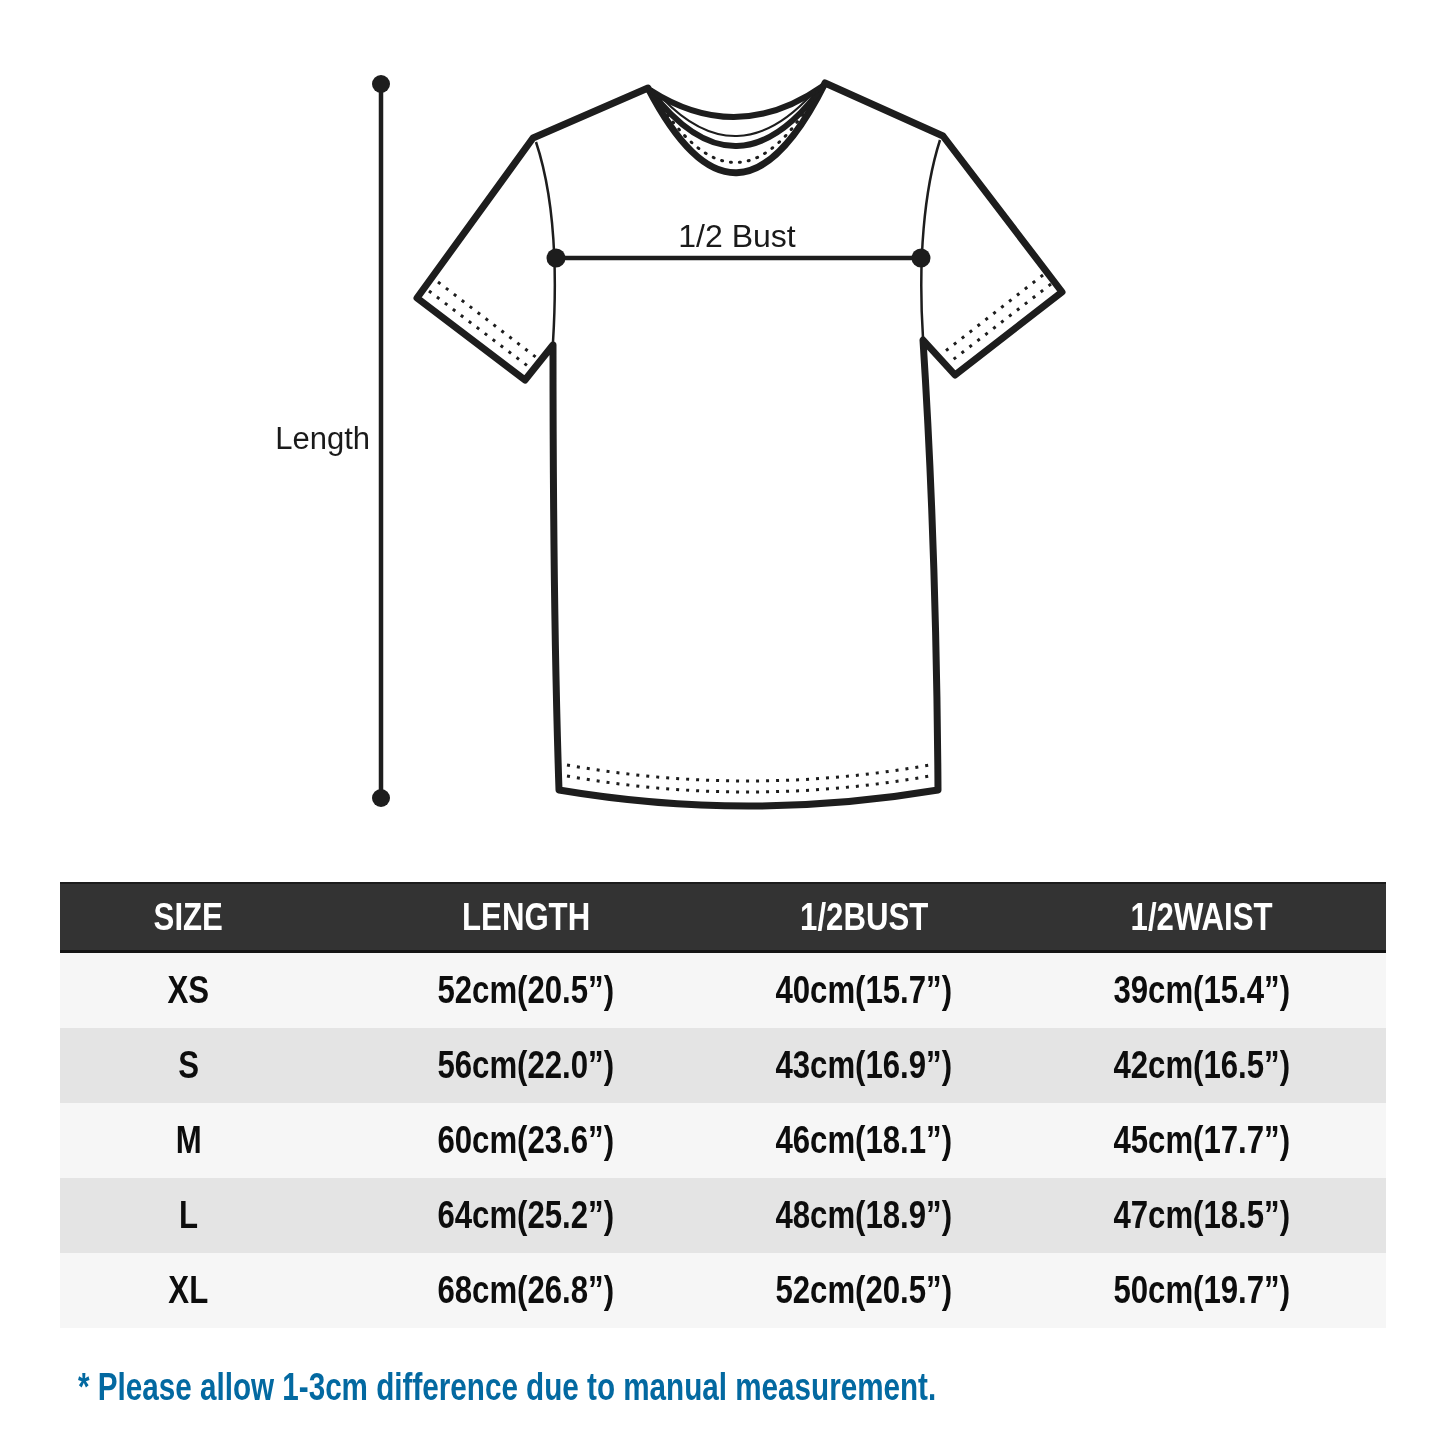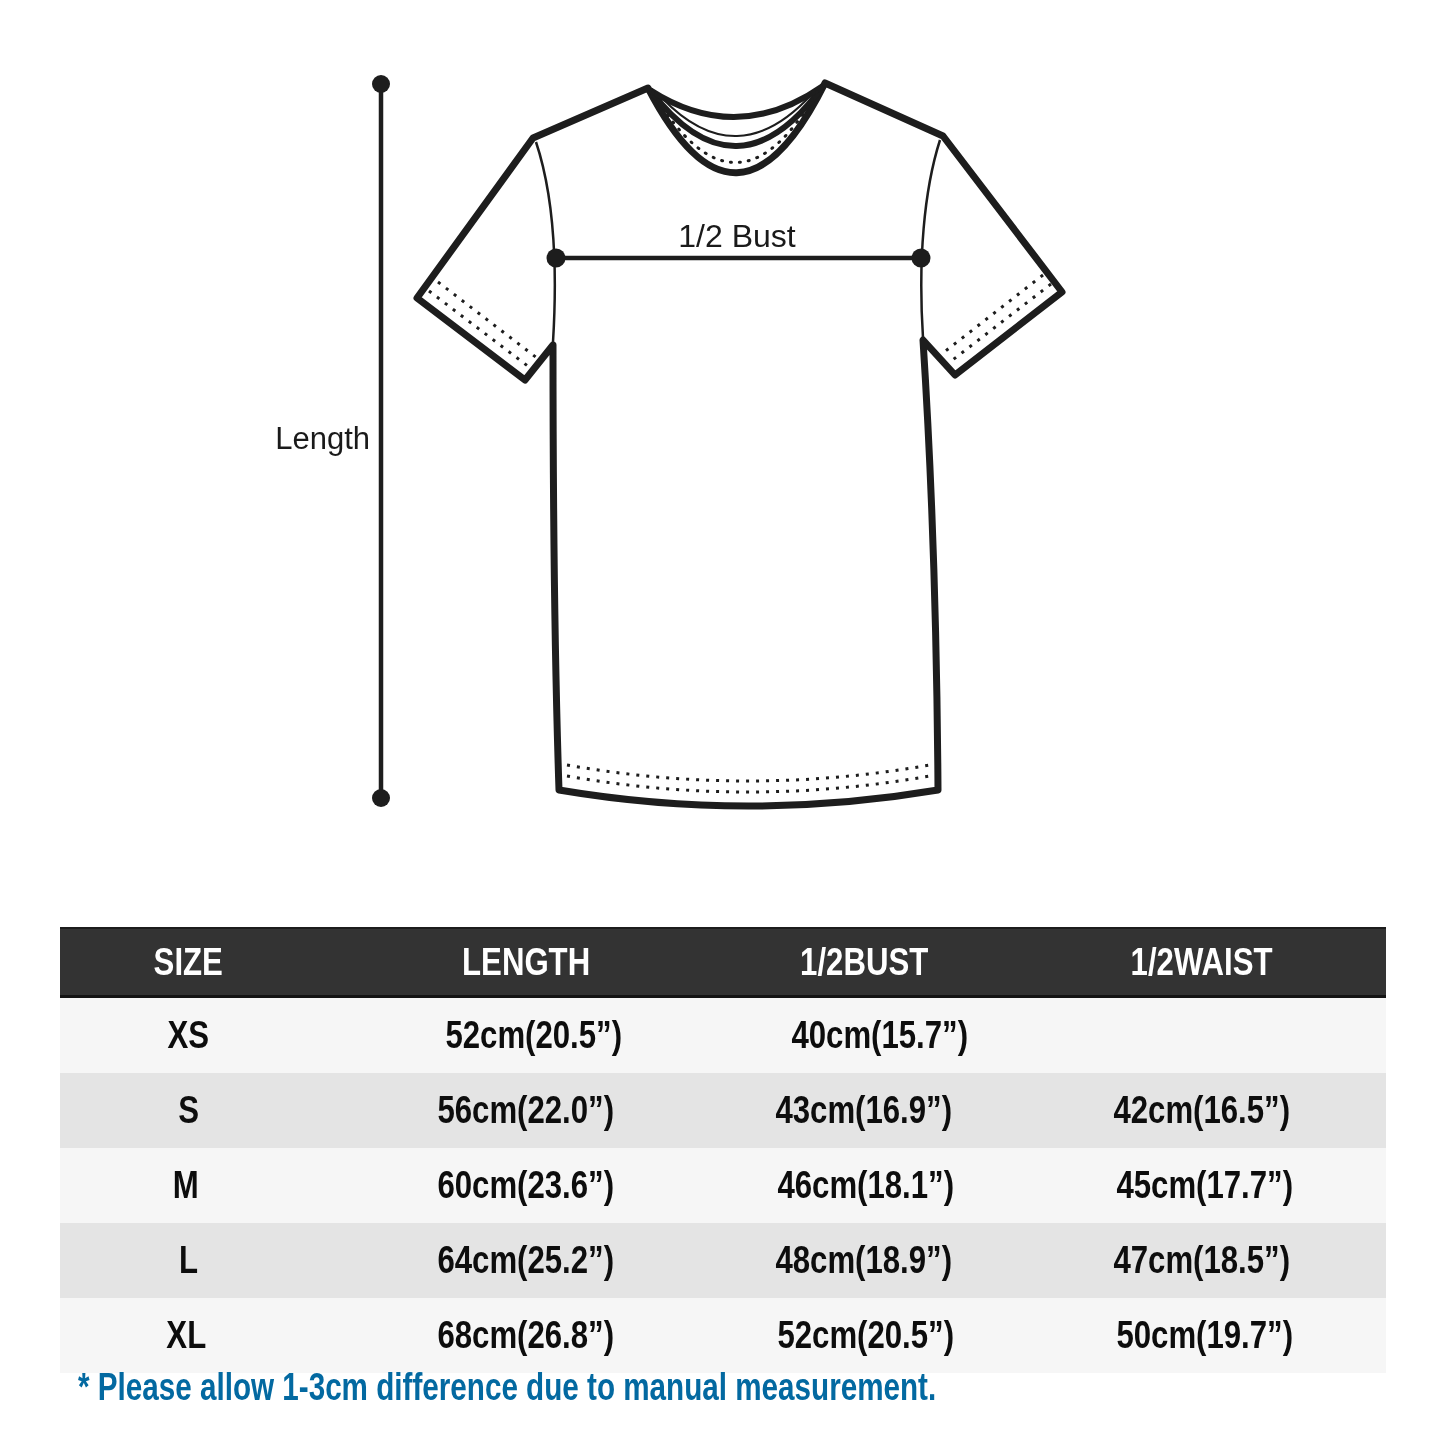--- a/index.html
+++ b/index.html
@@ -7,31 +7,31 @@
     position:relative;
     width:1445px;height:1445px;
     background:#ffffff;
     overflow:hidden;
     font-family:"Liberation Sans", sans-serif;
   }
   .diagram-svg{position:absolute;left:0;top:0;}
 
   
   .size-table{
-    position:absolute;left:60px;top:882px;width:1326px;margin-top:45px;
+    position:absolute;left:60px;top:882px;width:1326px;
   }
   .thead{
     display:flex;height:66px;
     background:#333333;
     border-top:2px solid #1c1c1c;
     border-bottom:3px solid #141414;
     color:#ffffff;
   }
   .tr{display:flex;height:75px;color:#0d0d0d;}
-  .row-a{background:#f6f6f6;gap:8px;}
+  .row-a{background:#f6f6f6;}
   .row-b{background:#e4e4e4;}
   .th,.td{
     display:flex;align-items:center;justify-content:center;
     box-sizing:border-box;
     font-weight:bold;
   }
   .c1{width:297px;padding-right:40px;}
   .c2{width:338px;}
   .c3{width:338px;justify-content:center;}
   .c4{width:353px;padding-right:15px;}
@@ -115,20 +115,23 @@
     <div class="tr row-a">
       <div class="td c1">
           <span class="cond">XS</span>
         </div>
       <div class="td c2">
           <span class="cond">52cm(20.5”)</span>
         </div>
       <div class="td c3">
           <span class="cond">40cm(15.7”)</span>
         </div>
+      <div class="td c4">
+          <span class="cond">39cm(15.4”)</span>
+        </div>
     </div>
 
     <div class="tr row-b">
       <div class="td c1">
           <span class="cond">S</span>
         </div>
       <div class="td c2">
           <span class="cond">56cm(22.0”)</span>
         </div>
       <div class="td c3">

